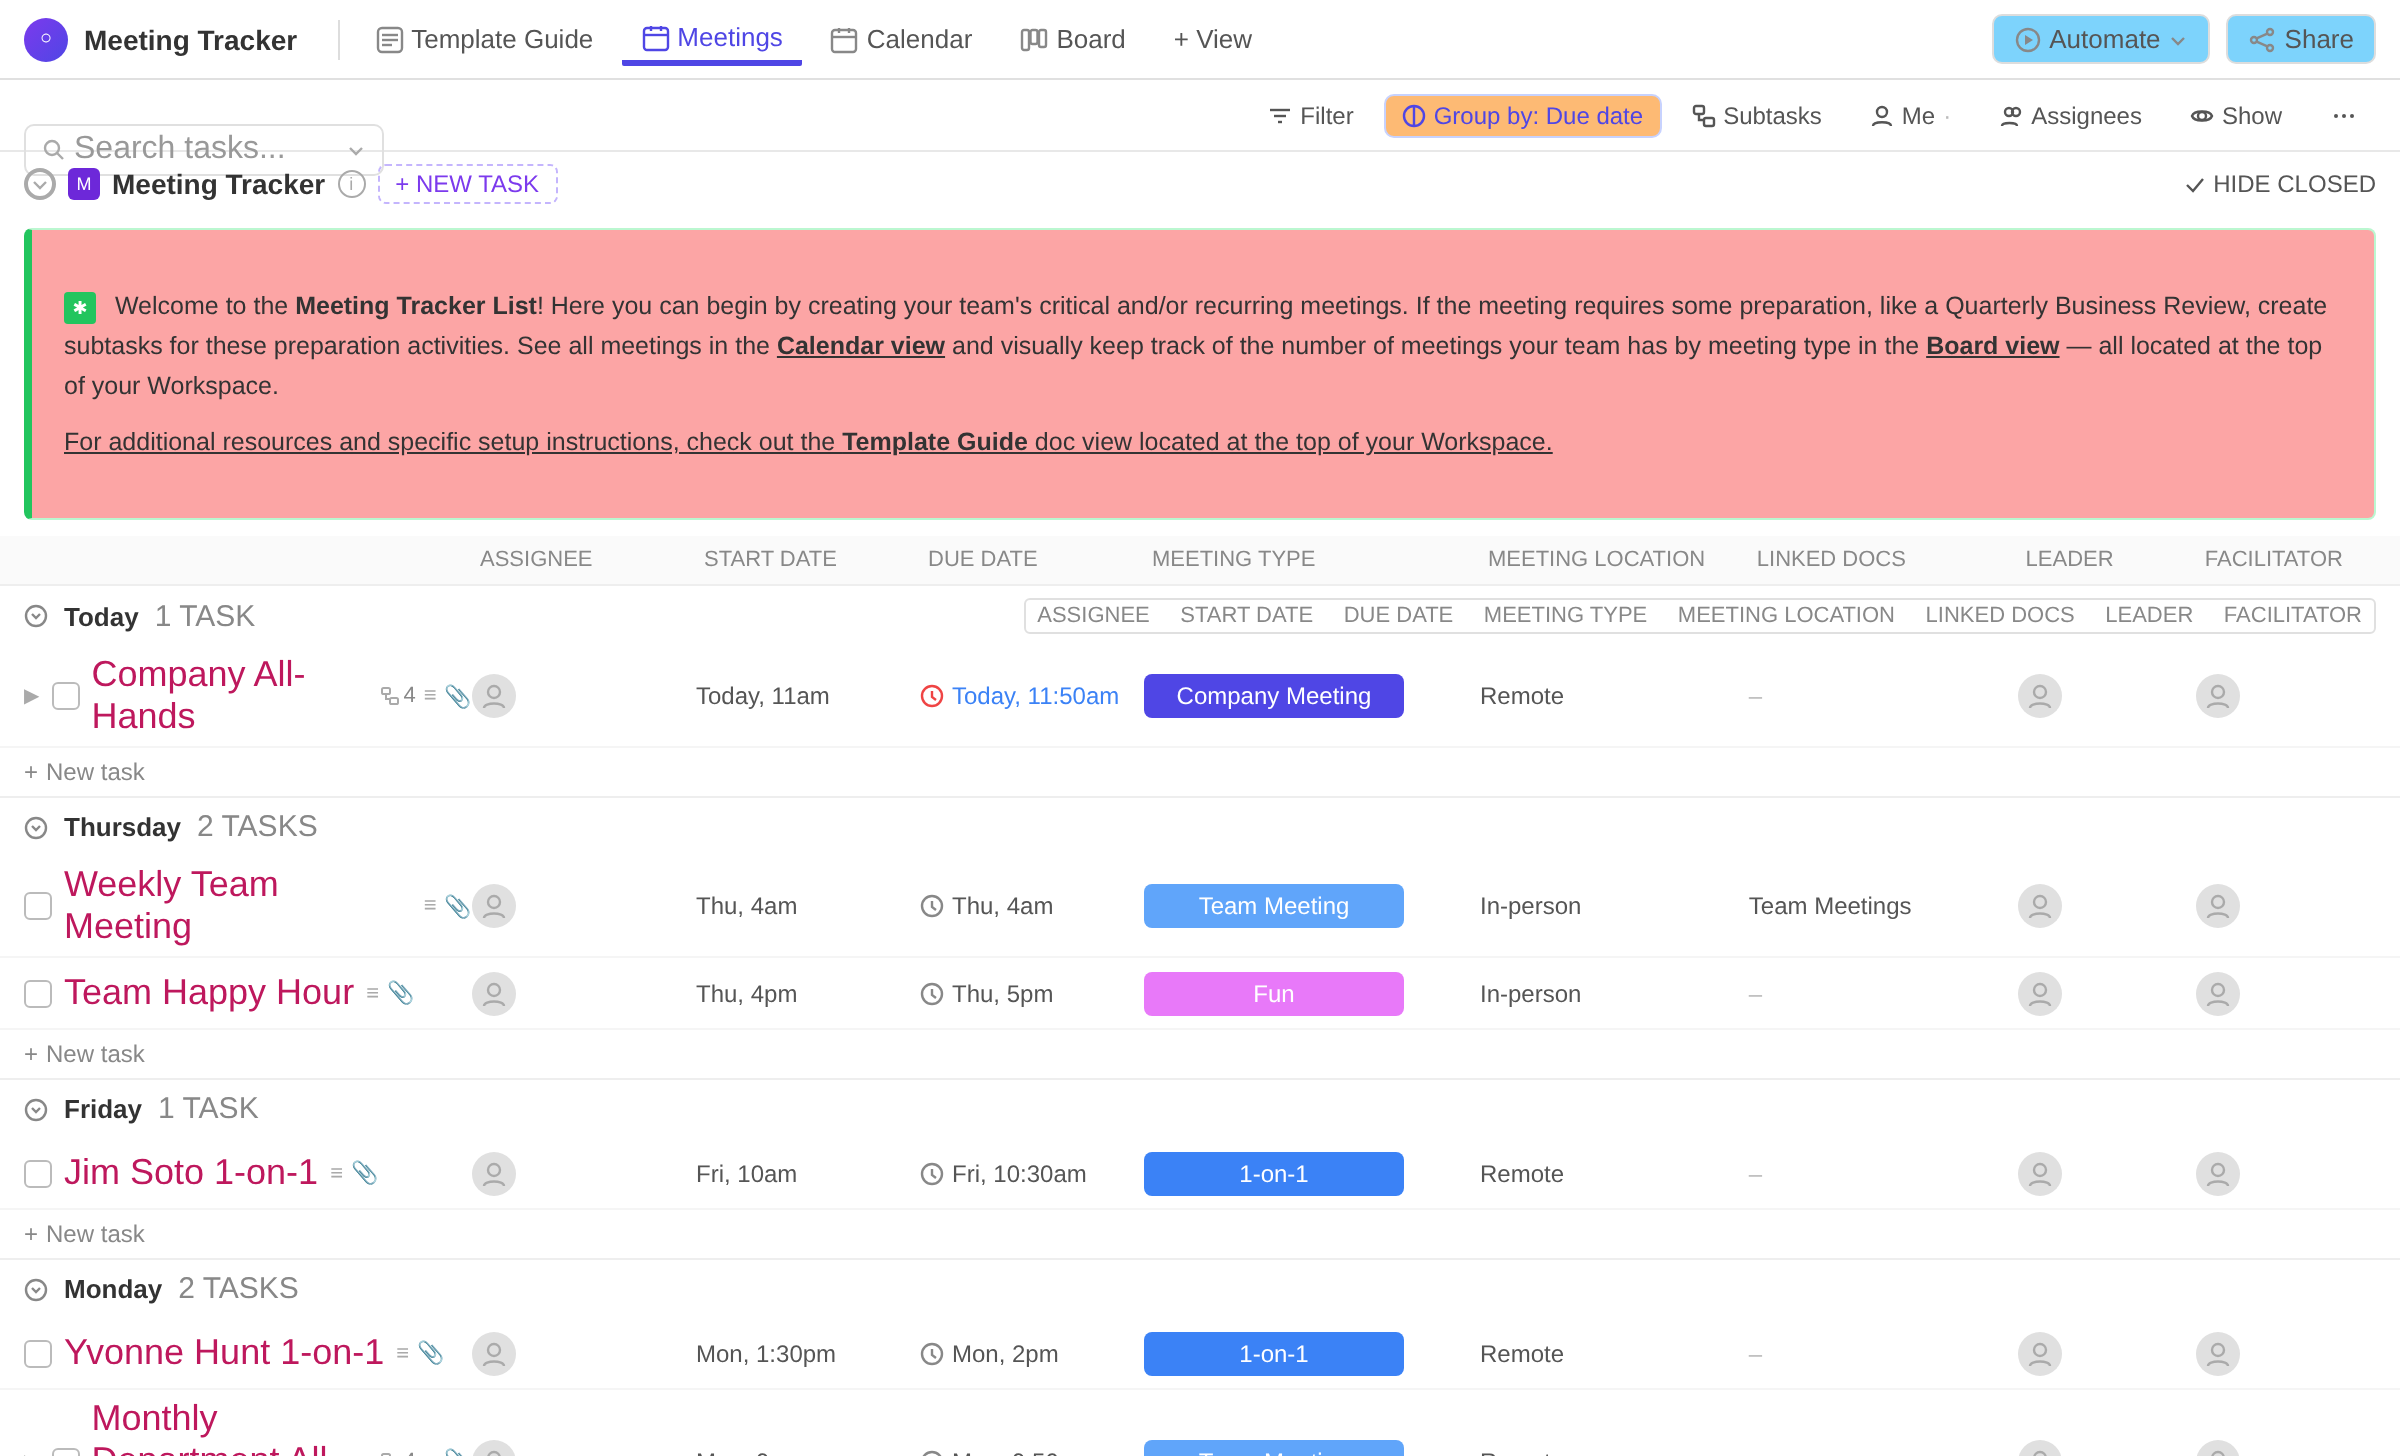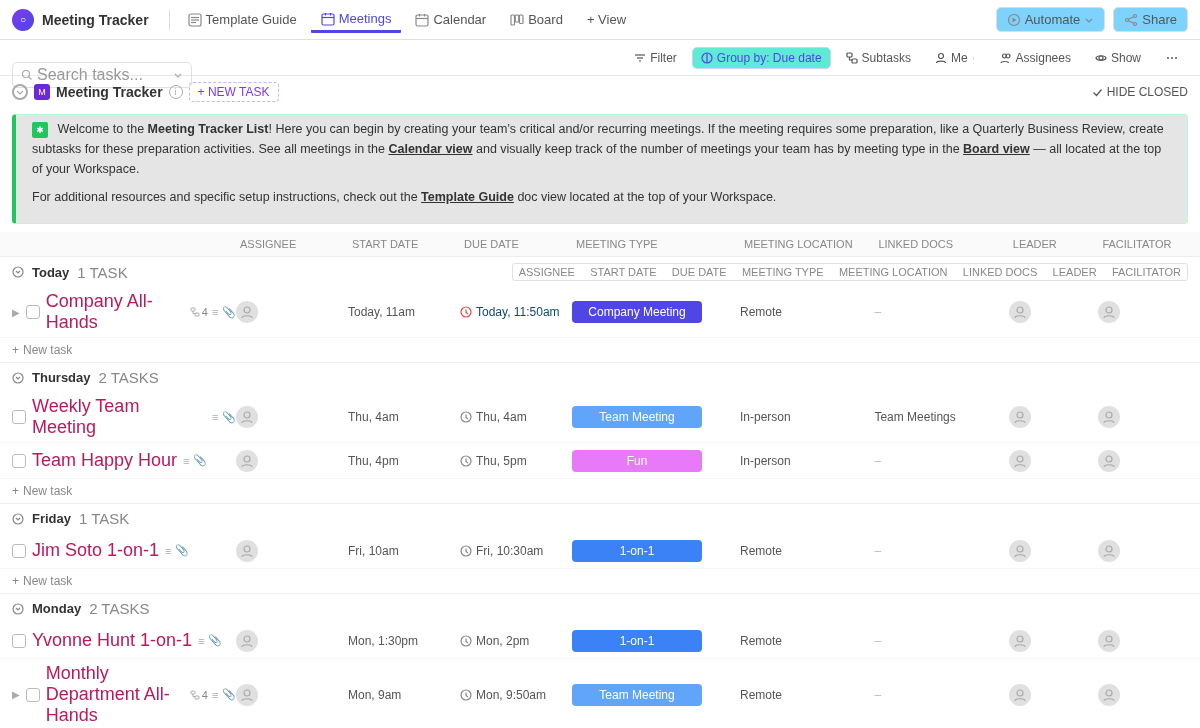--- a/index.html
+++ b/index.html
@@ -14,37 +14,37 @@
     .nav-item svg { width: 14px; height: 14px; }
     .nav-divider { width: 1px; height: 20px; background: #ddd; margin: 0 4px; }
     .nav-right { margin-left: auto; display: flex; align-items: center; gap: 8px; }
     .nav-btn { display: flex; align-items: center; gap: 4px; padding: 4px 10px; border-radius: 5px; cursor: pointer; font-size: 13px; color: #555; border: 1px solid #ddd; background: #7dd3fc; }
 
     
     .toolbar { display: flex; align-items: center; height: 36px; border-bottom: 1px solid #e8e8e8; padding: 0 12px; gap: 8px; }
     .search-box { display: flex; align-items: center; gap: 4px; border: 1px solid #e0e0e0; border-radius: 5px; padding: 3px 8px; font-size: 16px; color: #999; min-width: 180px; cursor: pointer; margin-top: 35px; }
     .toolbar-right { margin-left: auto; display: flex; align-items: center; gap: 6px; }
     .toolbar-btn { display: flex; align-items: center; gap: 4px; padding: 3px 8px; border-radius: 5px; font-size: 12px; color: #555; cursor: pointer; border: 1px solid transparent; }
-    .toolbar-btn.active-filter { background: #5eead4; color: #4f46e5; border-color: #c7d2fe; }
+    .toolbar-btn.active-filter { background: #fdba74; color: #4f46e5; border-color: #c7d2fe; }
 
     
     .main { overflow-y: auto; height: calc(728px - 76px); }
 
     
     .meeting-tracker-header { display: flex; align-items: center; padding: 6px 12px; gap: 8px; background: #fff; }
     .mt-icon { width: 16px; height: 16px; border-radius: 3px; background: #6d28d9; display: flex; align-items: center; justify-content: center; color: white; font-size: 9px; }
     .mt-title { font-weight: 700; font-size: 14px; }
     .info-icon { width: 14px; height: 14px; border-radius: 50%; border: 1px solid #aaa; display: flex; align-items: center; justify-content: center; font-size: 9px; color: #aaa; cursor: pointer; }
     .new-task-link { font-size: 12px; color: #7c3aed; cursor: pointer; padding: 2px 8px; border: 1px dashed #c4b5fd; border-radius: 4px; }
     .hide-closed { margin-left: auto; display: flex; align-items: center; gap: 4px; font-size: 12px; color: #555; cursor: pointer; }
 
     
-    .intro-card { margin: 6px 12px; background: #e5e5e5; border: 1px solid #bbf7d0; border-left: 4px solid #22c55e; border-radius: 4px; padding: 4px 16px; }
+    .intro-card { margin: 6px 12px; background: #fca5a5; border: 1px solid #bbf7d0; border-left: 4px solid #22c55e; border-radius: 4px; padding: 28px 16px; }
     .intro-card p { font-size: 12.5px; line-height: 1.6; color: #333; margin-bottom: 8px; }
-    .intro-card p:last-child { margin-bottom: 12px; }
+    .intro-card p:last-child { margin-bottom: 0; text-decoration: underline; }
     .intro-card .support-label { font-weight: 600; }
     .intro-card .italic { font-style: italic; color: #555; }
     .intro-card .bold { font-weight: 700; }
     .intro-card .underline { text-decoration: underline; font-weight: 700; cursor: pointer; }
     .green-square { width: 16px; height: 16px; background: #22c55e; border-radius: 2px; display: inline-flex; align-items: center; justify-content: center; color: white; font-size: 9px; margin-right: 6px; vertical-align: middle; }
     .table-header { display: grid; grid-template-columns: 2fr 1fr 1fr 1fr 1.5fr 1.2fr 1.2fr 0.8fr 0.8fr; font-size: 11px; color: #888; font-weight: 500; text-transform: uppercase; padding: 4px 12px; border-bottom: 1px solid #eee; background: #fafafa; min-width: 900px; }
     .table-header .col { padding: 2px 4px; }
 
     .task-group { border-bottom: 1px solid #eee; }
     .group-header { display: flex; align-items: center; padding: 6px 12px; gap: 8px; cursor: pointer; }
@@ -55,21 +55,21 @@
     .task-name-cell { display: flex; align-items: center; gap: 6px; }
     .task-checkbox { width: 14px; height: 14px; border: 1.5px solid #bbb; border-radius: 3px; cursor: pointer; flex-shrink: 0; }
     .task-expand { font-size: 10px; color: #aaa; cursor: pointer; }
     .task-name { font-size: 18px; color: #be185d; }
     .task-badges { display: flex; gap: 4px; align-items: center; }
     .badge-num { font-size: 11px; color: #888; display: flex; align-items: center; gap: 2px; }
     .badge-icon { font-size: 11px; color: #aaa; cursor: pointer; }
 
     .assignee-avatar { width: 22px; height: 22px; border-radius: 50%; background: #e0e0e0; display: flex; align-items: center; justify-content: center; font-size: 9px; color: #888; }
     .date-cell { font-size: 12px; color: #555; display: flex; align-items: center; gap: 4px; }
-    .date-overdue { color: #0c4a6e; }
+    .date-overdue { color: #3b82f6; }
 
     .meeting-type-badge { border-radius: 4px; padding: 4px 16px; font-size: 12px; font-weight: 500; color: white; text-align: center; min-width: 130px; display: inline-block; }
     .badge-company { background: #4f46e5; }
     .badge-team { background: #60a5fa; }
     .badge-fun { background: #e879f9; }
     .badge-1on1 { background: #3b82f6; }
 
     .location-cell { font-size: 12px; color: #555; }
     .linked-cell { font-size: 12px; color: #555; }
     .dash { color: #bbb; }

